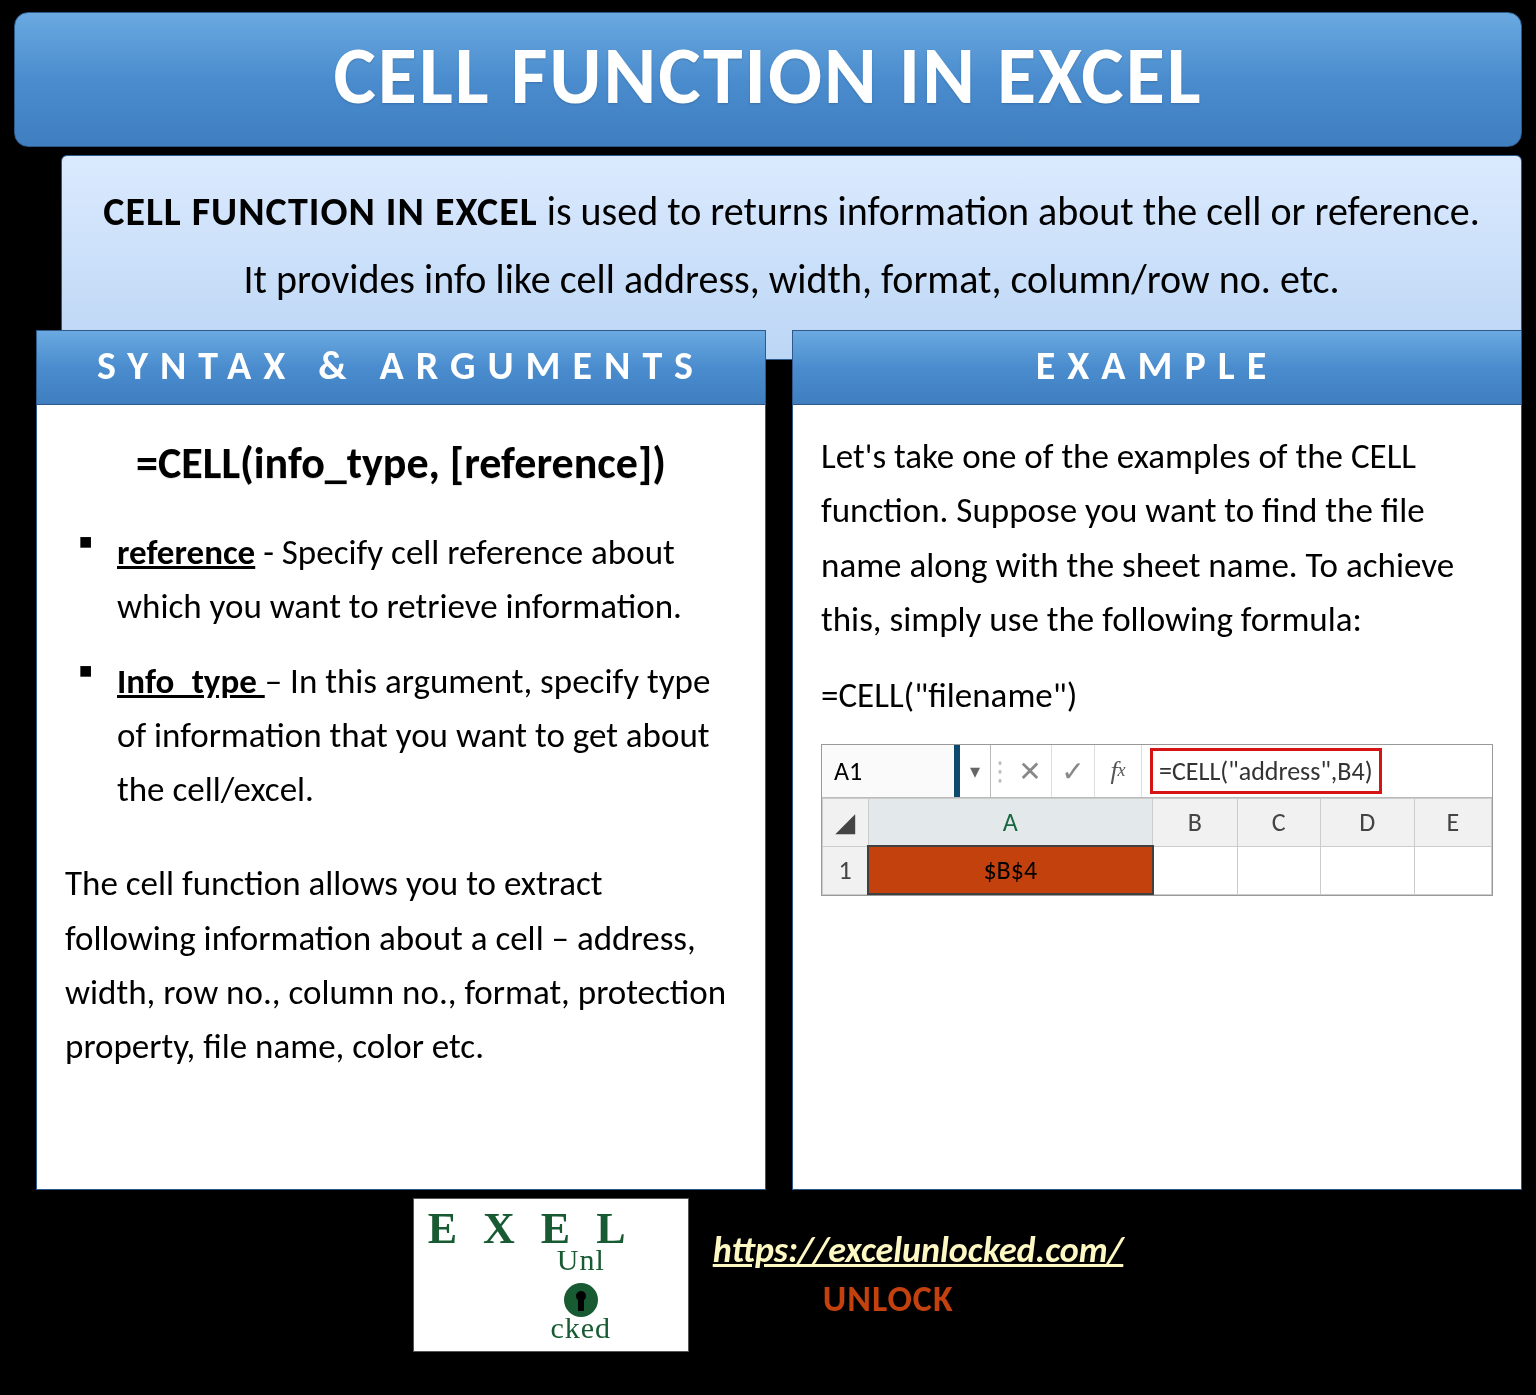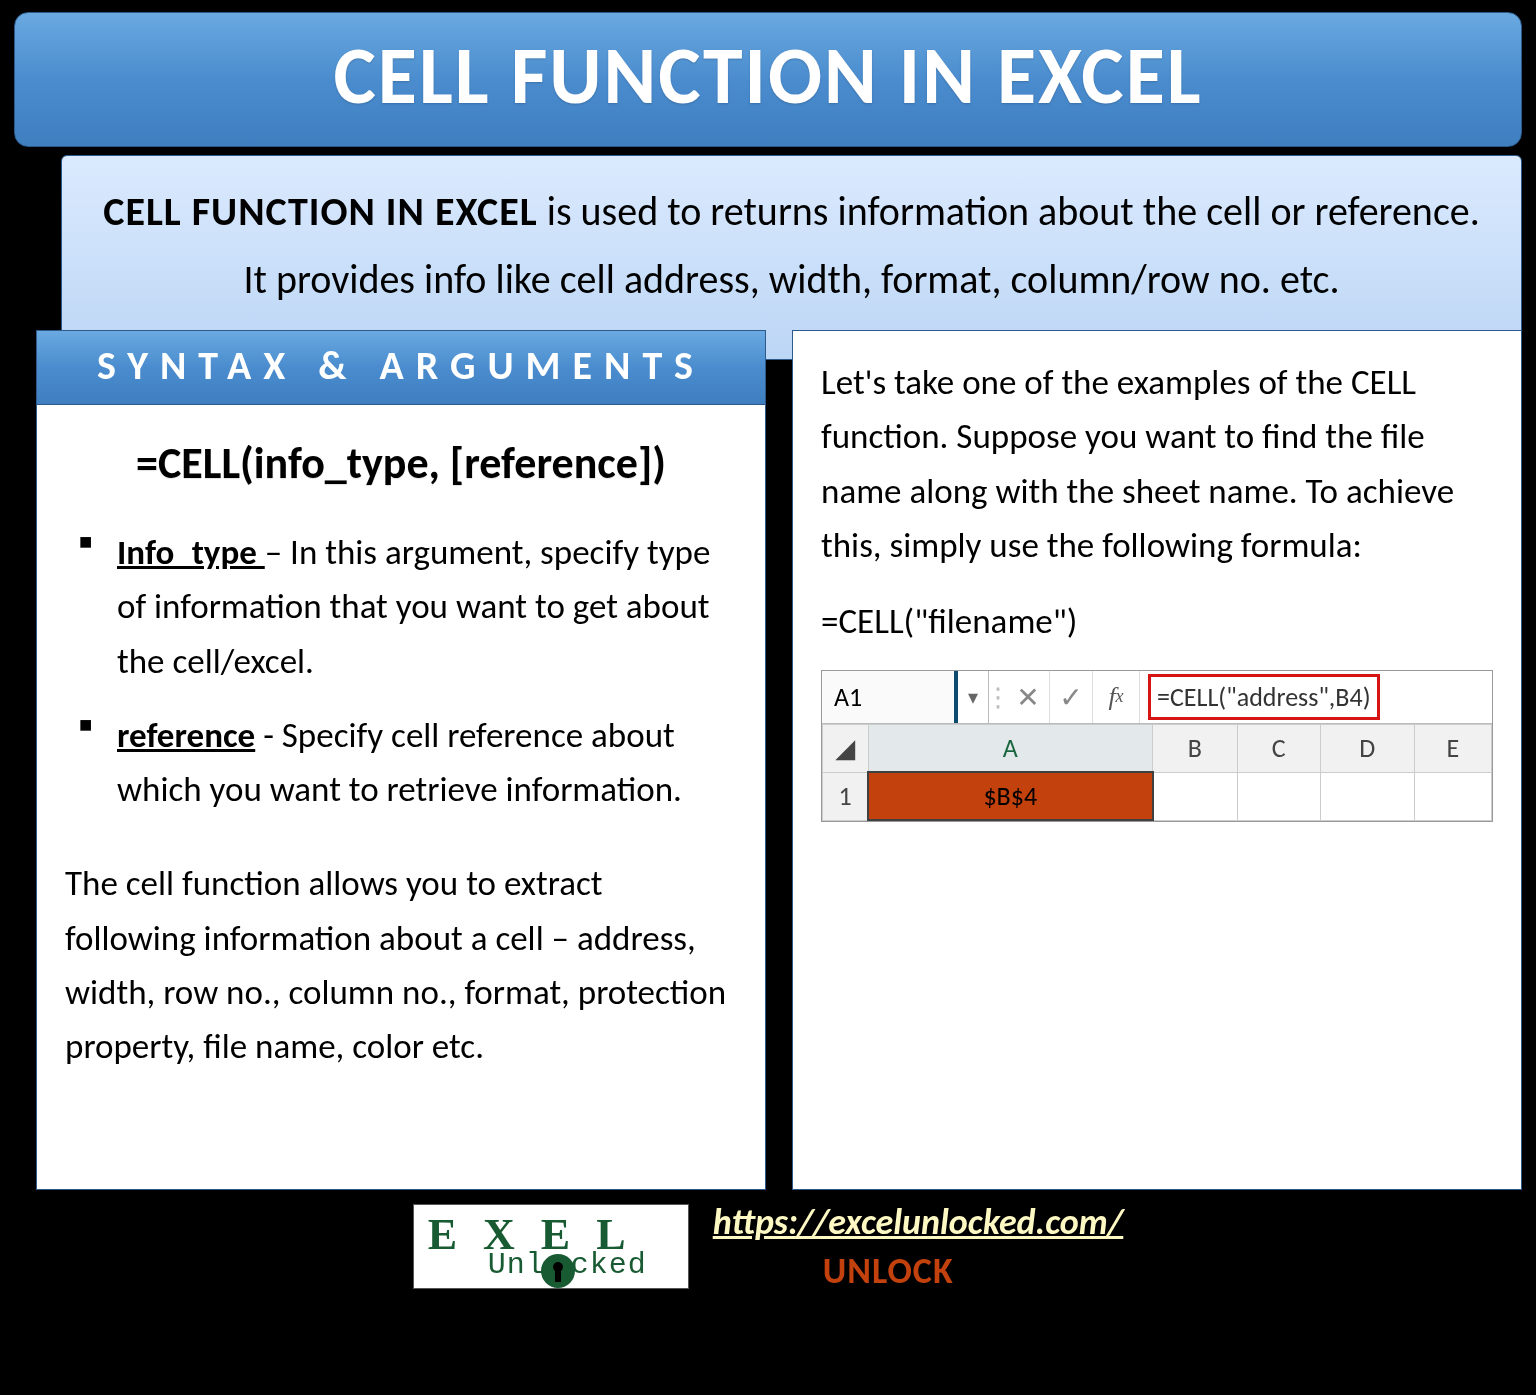--- a/index.html
+++ b/index.html
@@ -112,21 +112,21 @@
   }
   .formula-bar {
     display: flex;
     align-items: stretch;
     height: 52px;
     border-bottom: 1px solid #bbb;
     font-size: 26px;
   }
   .fb-cell {
     width: 120px;
-    border-right: 4px solid #0c4a6e;
+    border-right: 6px solid #0c4a6e;
     display: flex;
     align-items: center;
     padding-left: 12px;
     background: #fafafa;
   }
   .fb-drop {
     width: 30px; display:flex; align-items:center; justify-content:center;
     border-right:1px solid #bbb; color:#666; font-size:20px;
   }
   .fb-sep { width: 18px; display:flex; align-items:center; justify-content:center; color:#bbb;}
@@ -200,28 +200,29 @@
     font-family: 'Times New Roman', serif;
     color: #185b33;
     font-weight: 700;
     font-size: 44px;
     letter-spacing: 26px;
     line-height: 0.9;
     display:flex;
     align-items:baseline;
   }
   .logo-bottom {
-    font-family: Liberation Mono, monospace;
+    font-family: Liberation Serif, serif;
     color: #185b33;
     font-size: 30px;
     margin-top: -6px;
     padding-left: 60px;
     letter-spacing: 1px;
     display:flex;
     align-items:center;
+    flex-direction:column;
   }
   .keyhole {
     width: 34px; height: 34px;
     border-radius: 50%;
     background: #185b33;
     display:inline-flex;
     align-items:center; justify-content:center;
     margin: 0 -4px 0 -4px;
     position: relative;
     top: 6px;
@@ -266,31 +267,32 @@
   </div>
 
   <div class="cols">
 
     <div class="card">
       <div class="card-head">SYNTAX &amp; ARGUMENTS</div>
       <div class="card-body">
         <div class="syntax">=CELL(info_type, [reference])</div>
         <ul class="args">
           <li>
-            <span class="argname">Info_type </span><span>– In this argument, specify type of information that you want to get about the cell/excel.</span>
+            <span class="argname">reference</span><span> - Specify cell reference about which you want to retrieve information.</span>
           </li>
           <li>
-            <span class="argname">reference</span><span> - Specify cell reference about which you want to retrieve information.</span>
+            <span class="argname">Info_type </span><span>– In this argument, specify type of information that you want to get about the cell/excel.</span>
           </li>
         </ul>
         <div class="para">The cell function allows you to extract following information about a cell – address, width, row no., column no., format, protection property, file name, color etc.</div>
       </div>
     </div>
 
     <div class="card">
+      <div class="card-head">EXAMPLE</div>
       <div class="card-body">
         <div class="para">Let's take one of the examples of the CELL function. Suppose you want to find the file name along with the sheet name. To achieve this, simply use the following formula:</div>
         <div class="para">=CELL("filename")</div>
 
         <div class="formula-bar-wrap">
           <div class="formula-bar">
             <div class="fb-cell">A1</div>
             <div class="fb-drop">▾</div>
             <div class="fb-sep">⋮</div>
             <div class="fb-btn">✕</div>

